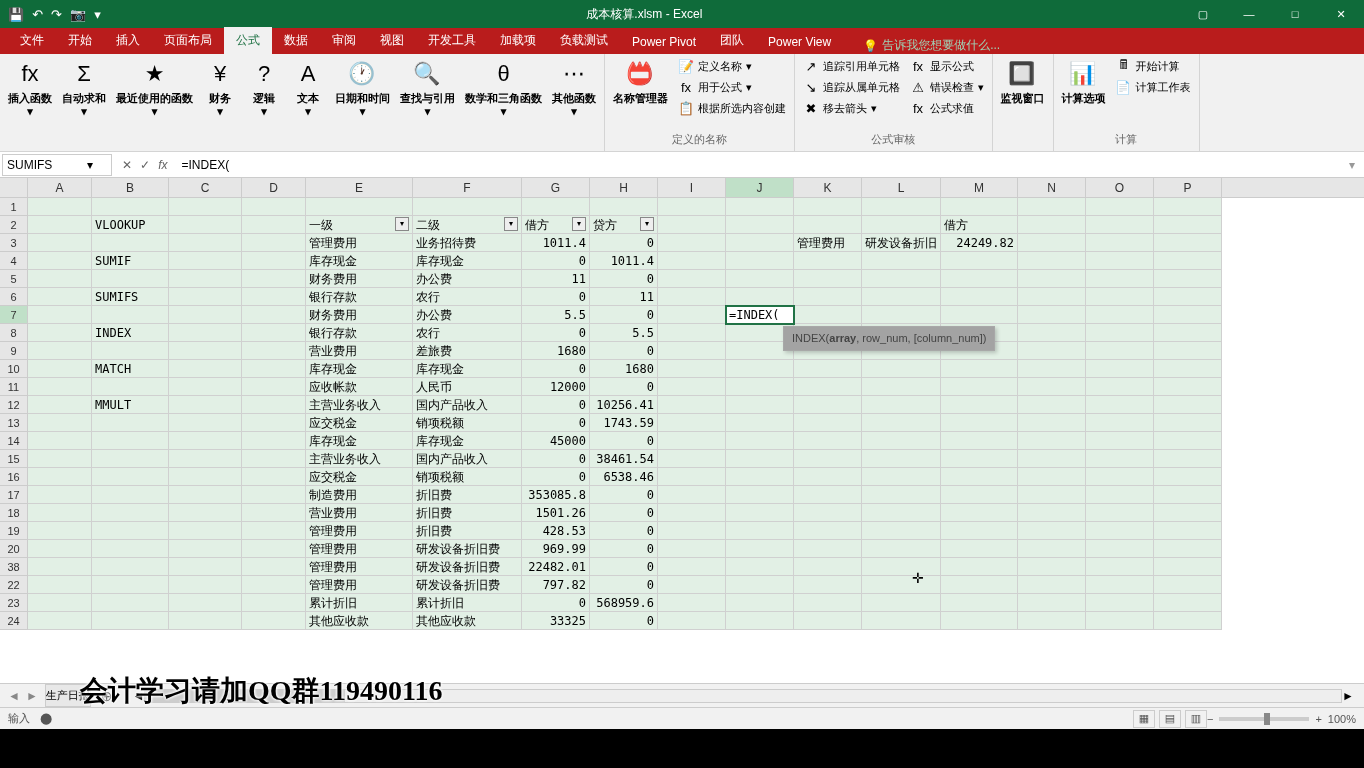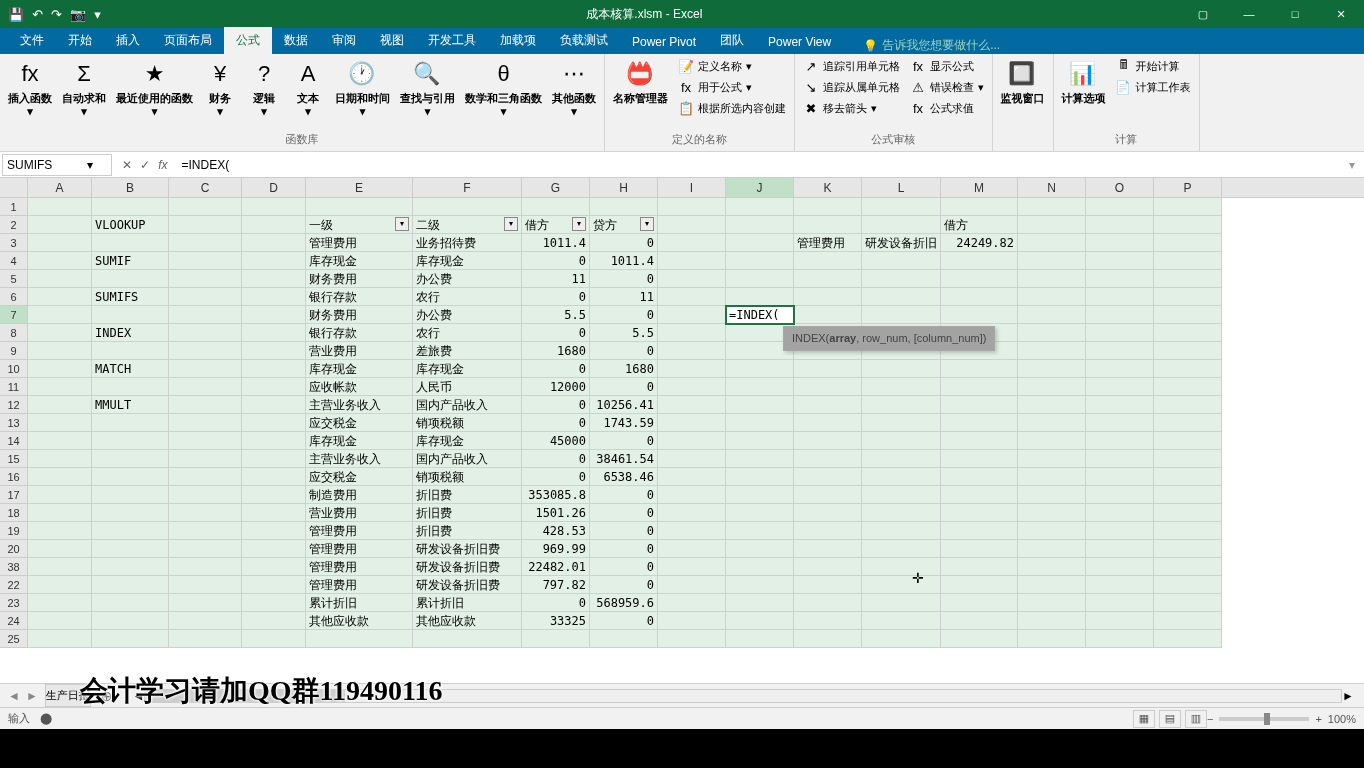--- a/index.html
+++ b/index.html
@@ -8,21 +8,21 @@
 
 
 .titlebar { height: 28px; background: #0f6b3a; display: flex; align-items: center; color: #fff; }
 .titlebar .qat { display: flex; align-items: center; gap: 8px; padding: 0 8px; }
 .titlebar .qat span { cursor: pointer; font-size: 13px; }
 .titlebar .title { flex: 1; text-align: center; font-size: 12px; }
 .titlebar .winctrl { display: flex; gap: 0; }
 .titlebar .winctrl span { width: 46px; height: 28px; display: flex; align-items: center; justify-content: center; cursor: pointer; font-size: 11px; }
 
 
-.menutabs { height: 26px; background: #0369a1; display: flex; align-items: flex-end; color: #fff; padding-left: 8px; }
+.menutabs { height: 26px; background: #b91c1c; display: flex; align-items: flex-end; color: #fff; padding-left: 8px; }
 .menutabs .tab { padding: 5px 12px; font-size: 12px; cursor: pointer; }
 .menutabs .tab.active { background: #f1f1f1; color: #217346; }
 .menutabs .tell { flex: 1; padding-left: 20px; color: #9fd4b8; font-size: 12px; display: flex; align-items: center; gap: 4px; }
 
 
 .ribbon { height: 98px; background: #f1f1f1; border-bottom: 1px solid #d4d4d4; display: flex; }
 .rgroup { border-right: 1px solid #d4d4d4; display: flex; flex-direction: column; padding: 2px 4px; }
 .rgroup .controls { flex: 1; display: flex; align-items: flex-start; gap: 2px; }
 .rgroup .label { text-align: center; font-size: 11px; color: #666; padding-bottom: 2px; }
 .rbtn { display: flex; flex-direction: column; align-items: center; justify-content: flex-start; padding: 2px 4px; cursor: pointer; min-width: 42px; }
@@ -171,21 +171,20 @@
           </div>
           <div class="rbtn">
             <div class="icon">θ</div>
             <div class="txt">数学和三角函数<br>▾</div>
           </div>
           <div class="rbtn">
             <div class="icon">⋯</div>
             <div class="txt">其他函数<br>▾</div>
           </div>
         </div>
-      <div class="label">函数库</div>
     </div>
     <div class="rgroup">
       <div class="controls">
         <div class="rbtn">
           <div class="icon">📛</div>
           <div class="txt">名称管理器</div>
         </div>
         <div class="vstack">
           <div class="rbtn-sm"><span class="icon">📝</span><span>定义名称</span> ▾</div>
           <div class="rbtn-sm"><span class="icon">fx</span><span>用于公式</span> ▾</div>
@@ -738,39 +737,20 @@
           <div class="cell cH gridbg peach right">0</div>
           <div class="cell cI gridbg"></div>
           <div class="cell cJ gridbg"></div>
           <div class="cell cK gridbg"></div>
           <div class="cell cL gridbg"></div>
           <div class="cell cM gridbg"></div>
           <div class="cell cN gridbg"></div>
           <div class="cell cO gridbg"></div>
           <div class="cell cP gridbg"></div>
         </div>
-        <div class="row">
-          <div class="rh">25</div>
-          <div class="cell cA gridbg"></div>
-          <div class="cell cB gridbg"></div>
-          <div class="cell cC gridbg"></div>
-          <div class="cell cD gridbg"></div>
-          <div class="cell cE gridbg peach"></div>
-          <div class="cell cF gridbg peach"></div>
-          <div class="cell cG gridbg peach right"></div>
-          <div class="cell cH gridbg peach right"></div>
-          <div class="cell cI gridbg"></div>
-          <div class="cell cJ gridbg"></div>
-          <div class="cell cK gridbg"></div>
-          <div class="cell cL gridbg"></div>
-          <div class="cell cM gridbg"></div>
-          <div class="cell cN gridbg"></div>
-          <div class="cell cO gridbg"></div>
-          <div class="cell cP gridbg"></div>
-        </div>
       </div>
     <div class="tooltip">
       <div><span>INDEX(</span><b>array</b><span>, row_num, [column_num])</span></div>
     </div>
     <div class="cursor-plus">✛</div>
   </div>
 
   <div class="sheettabs">
     <div class="nav">
       <span>◄</span>

